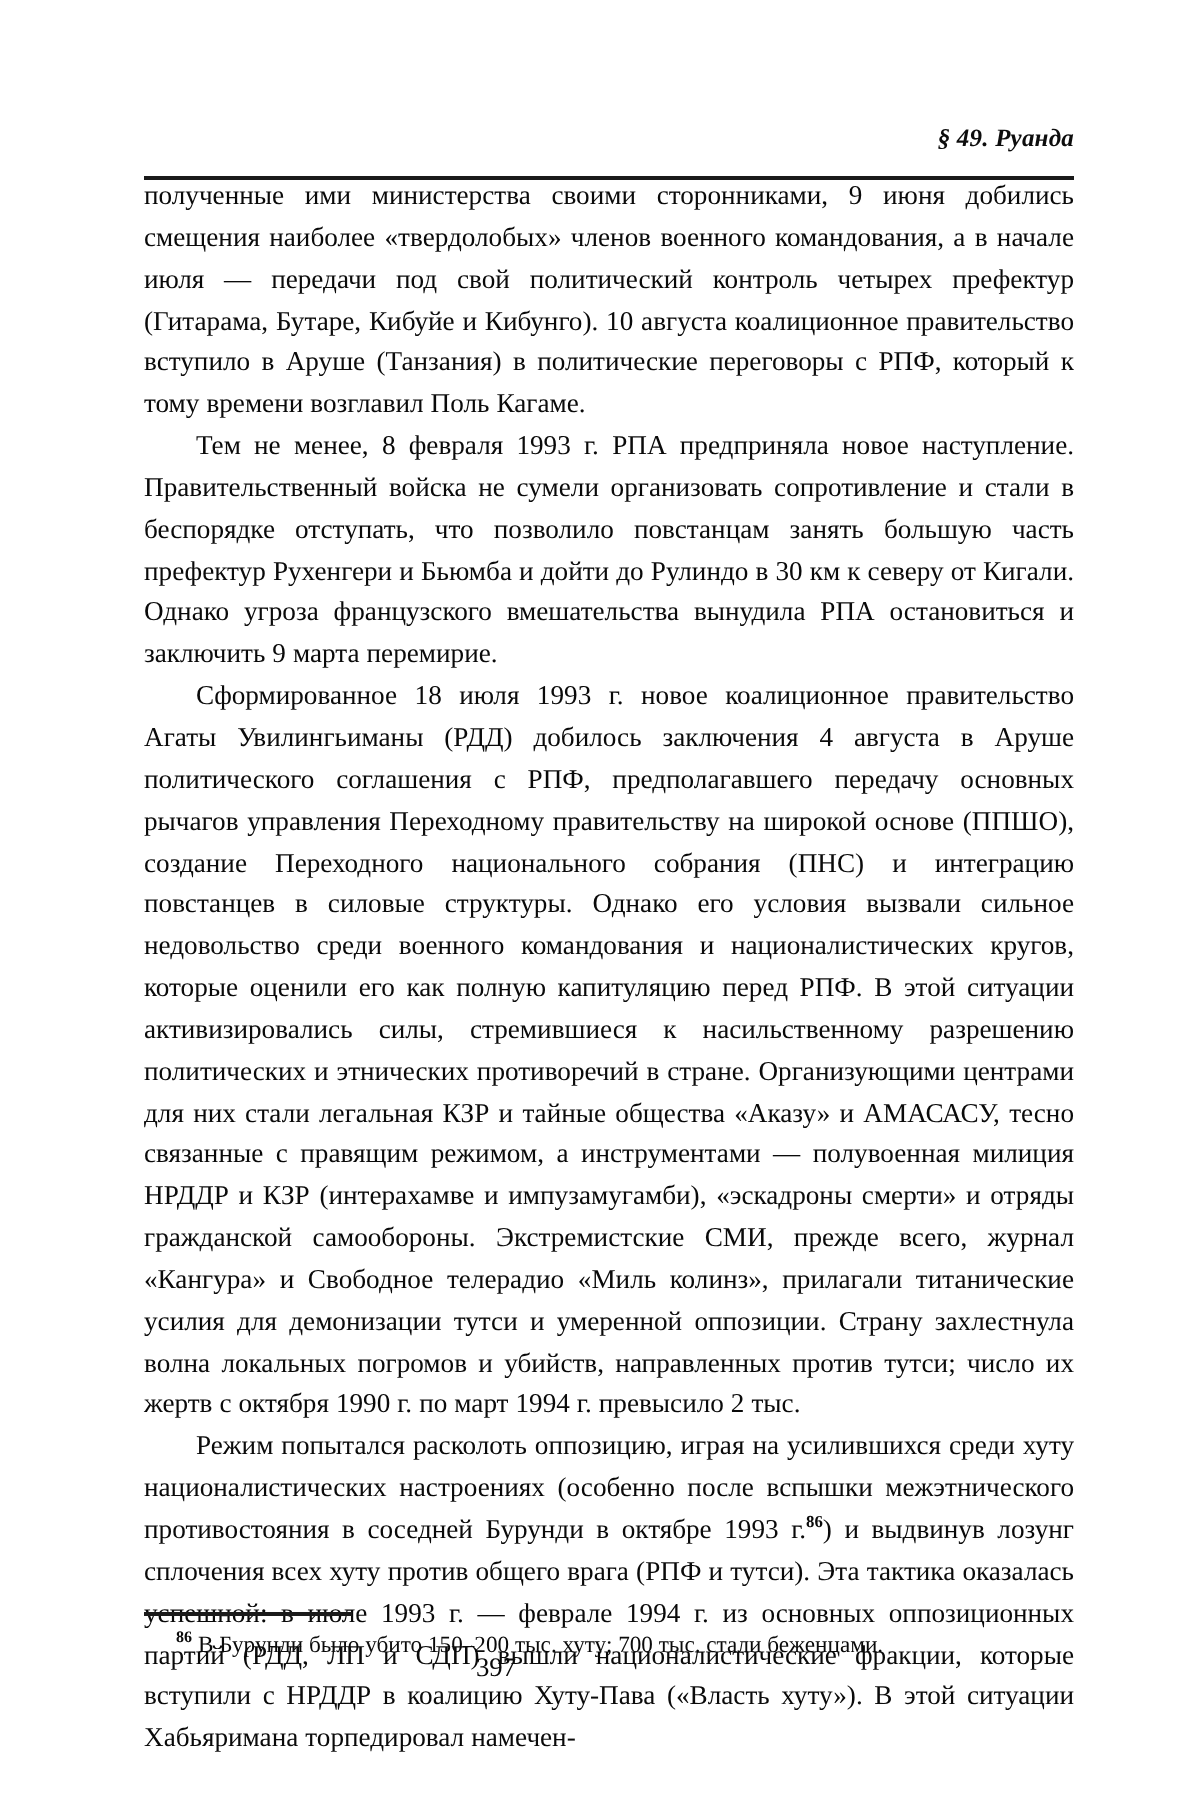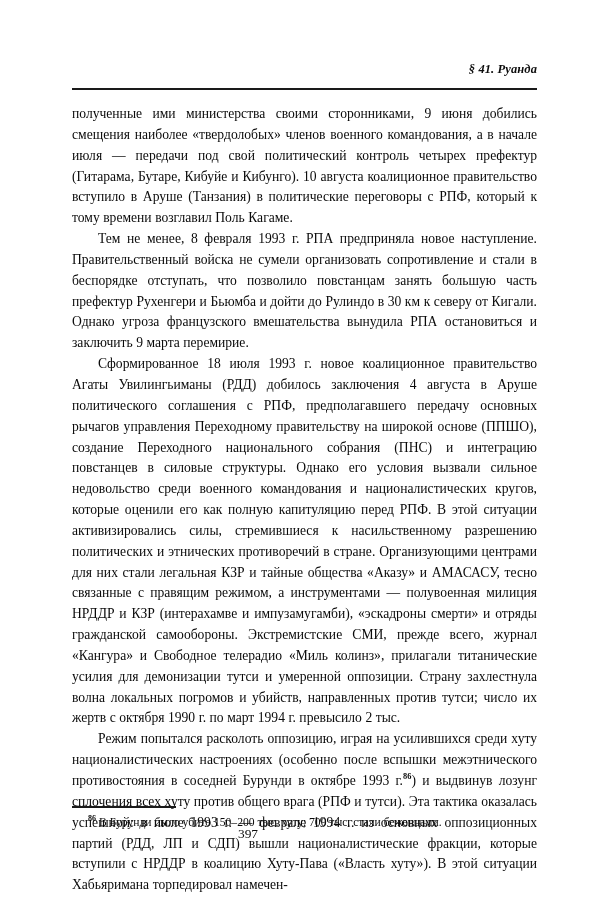--- a/index.html
+++ b/index.html
@@ -44,21 +44,21 @@
     top: 88px;
     width: 465px;
     height: 1.6px;
     background: #1a1a1a;
   }
 
   
   .textblock {
     position: absolute;
     left: 72px;
-    top: 104px;
+    top: 88px;
     width: 465px;
   }
   p.para {
     margin: 0;
     font-size: 13.6px;
     line-height: 20.85px;
     text-align: justify;
     text-indent: 26px;
     color: #0a0a0a;
     hyphens: manual;
@@ -112,21 +112,21 @@
     text-align: center;
     font-size: 13.4px;
     color: #0a0a0a;
   }
 </style>
 </head>
 <body>
 
 <div class="page">
 
-  <div class="running-head">§ 41. Руанда</div>
+  <div class="running-head">§ 49. Руанда</div>
 
   <div class="head-rule"></div>
 
   <div class="textblock">
 
     <p class="para first">полученные ими министерства своими сторонниками, 9 июня добились смещения наиболее «твердолобых» членов военного командования, а в начале июля — передачи под свой политический контроль четырех префектур (Гитарама, Бутаре, Кибуйе и Кибунго). 10 августа коалиционное правительство вступило в Аруше (Танзания) в политические переговоры с РПФ, который к тому времени возглавил Поль Кагаме.</p>
 
     <p class="para">Тем не менее, 8 февраля 1993 г. РПА предприняла новое наступление. Правительственный войска не сумели организовать сопротивление и стали в беспорядке отступать, что позволило повстанцам занять большую часть префектур Рухенгери и Бьюмба и дойти до Рулиндо в 30 км к северу от Кигали. Однако угроза французского вмешательства вынудила РПА остановиться и заключить 9 марта перемирие.</p>
 
     <p class="para">Сформированное 18 июля 1993 г. новое коалиционное правительство Агаты Увилингьиманы (РДД) добилось заключения 4 августа в Аруше политического соглашения с РПФ, предполагавшего передачу основных рычагов управления Переходному правительству на широкой основе (ППШО), создание Переходного национального собрания (ПНС) и интеграцию повстанцев в силовые структуры. Однако его условия вызвали сильное недовольство среди военного командования и националистических кругов, которые оценили его как полную капитуляцию перед РПФ. В этой ситуации активизировались силы, стремившиеся к насильственному разрешению политических и этнических противоречий в стране. Организующими центрами для них стали легальная КЗР и тайные общества «Аказу» и АМАСАСУ, тесно связанные с правящим режимом, а инструментами — полувоенная милиция НРДДР и КЗР (интерахамве и импузамугамби), «эскадроны смерти» и отряды гражданской самообороны. Экстремистские СМИ, прежде всего, журнал «Кангура» и Свободное телерадио «Миль колинз», прилагали титанические усилия для демонизации тутси и умеренной оппозиции. Страну захлестнула волна локальных погромов и убийств, направленных против тутси; число их жертв с октября 1990 г. по март 1994 г. превысило 2 тыс.</p>

